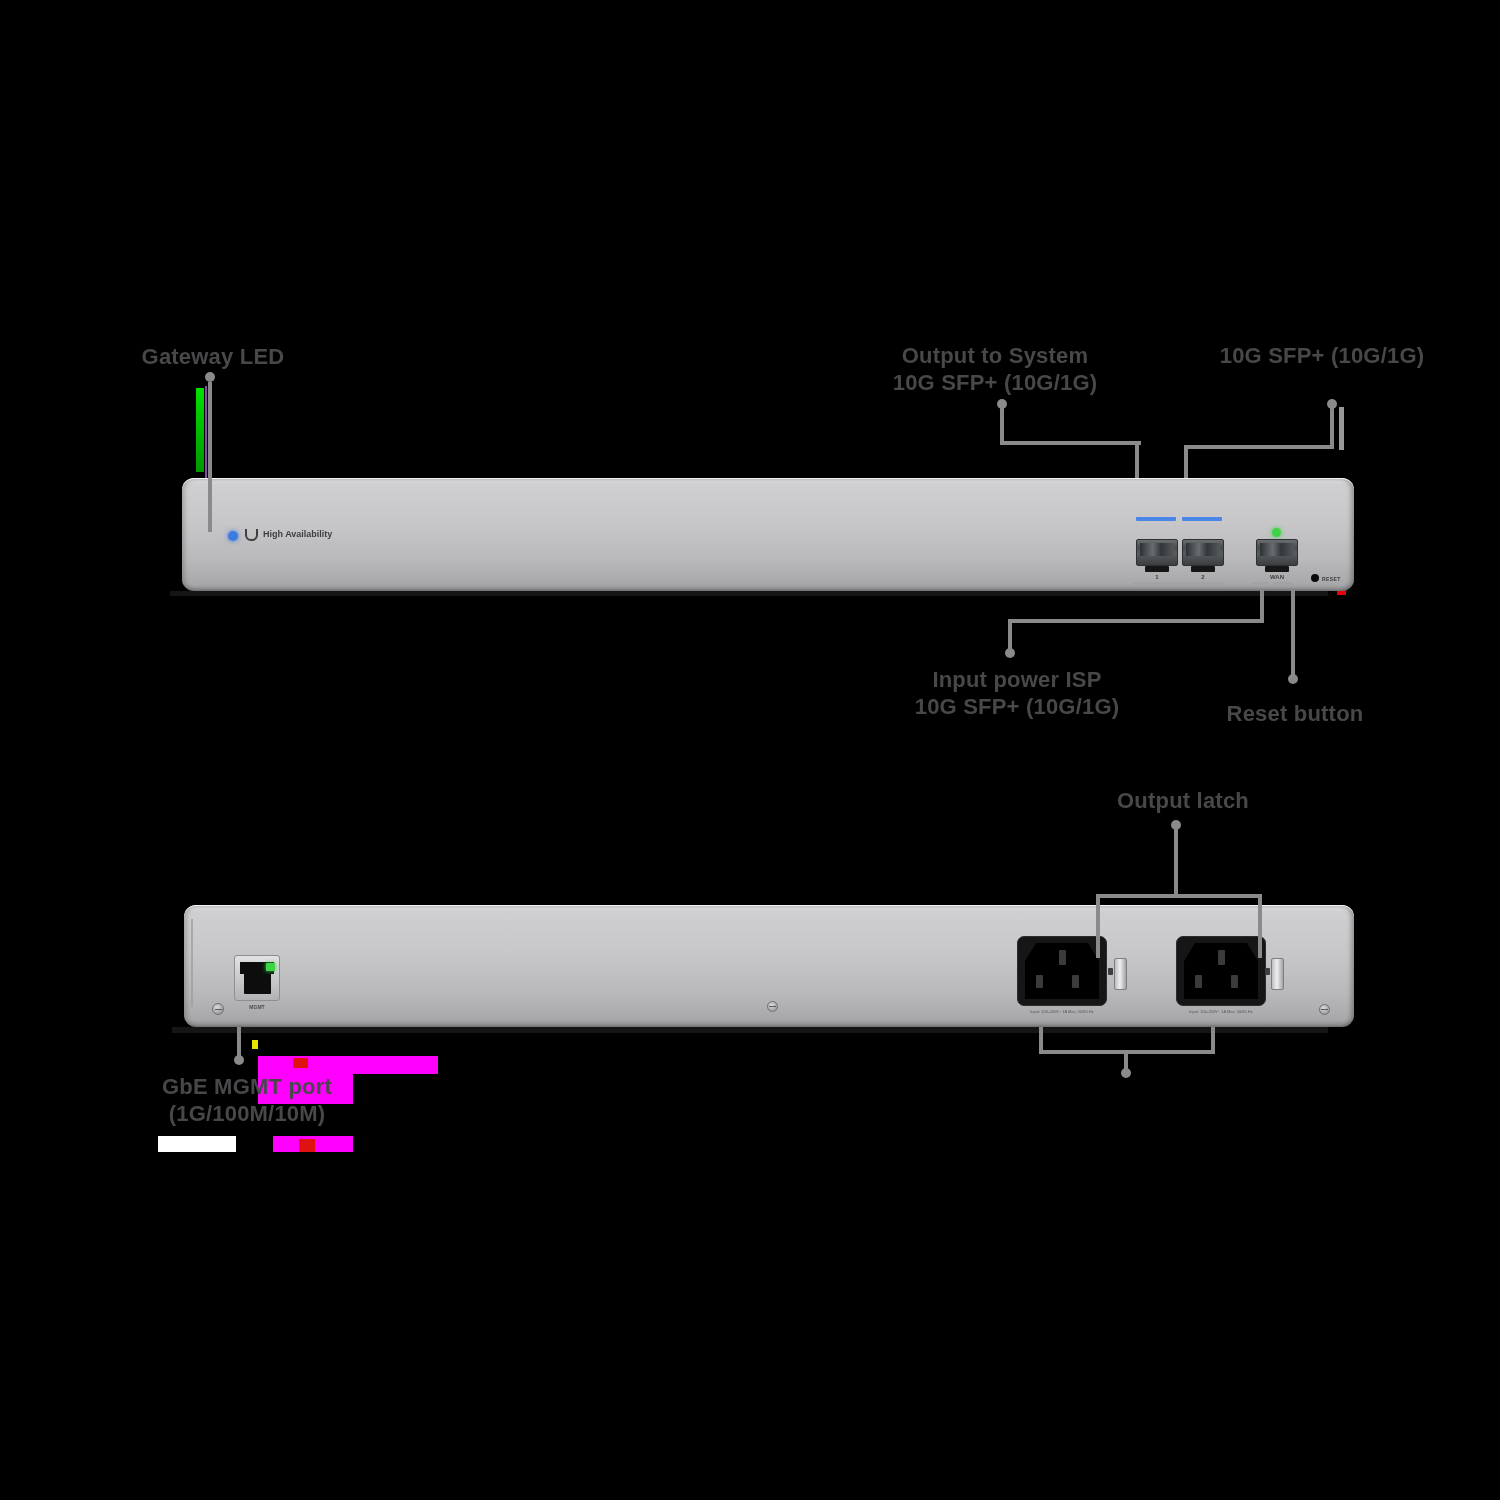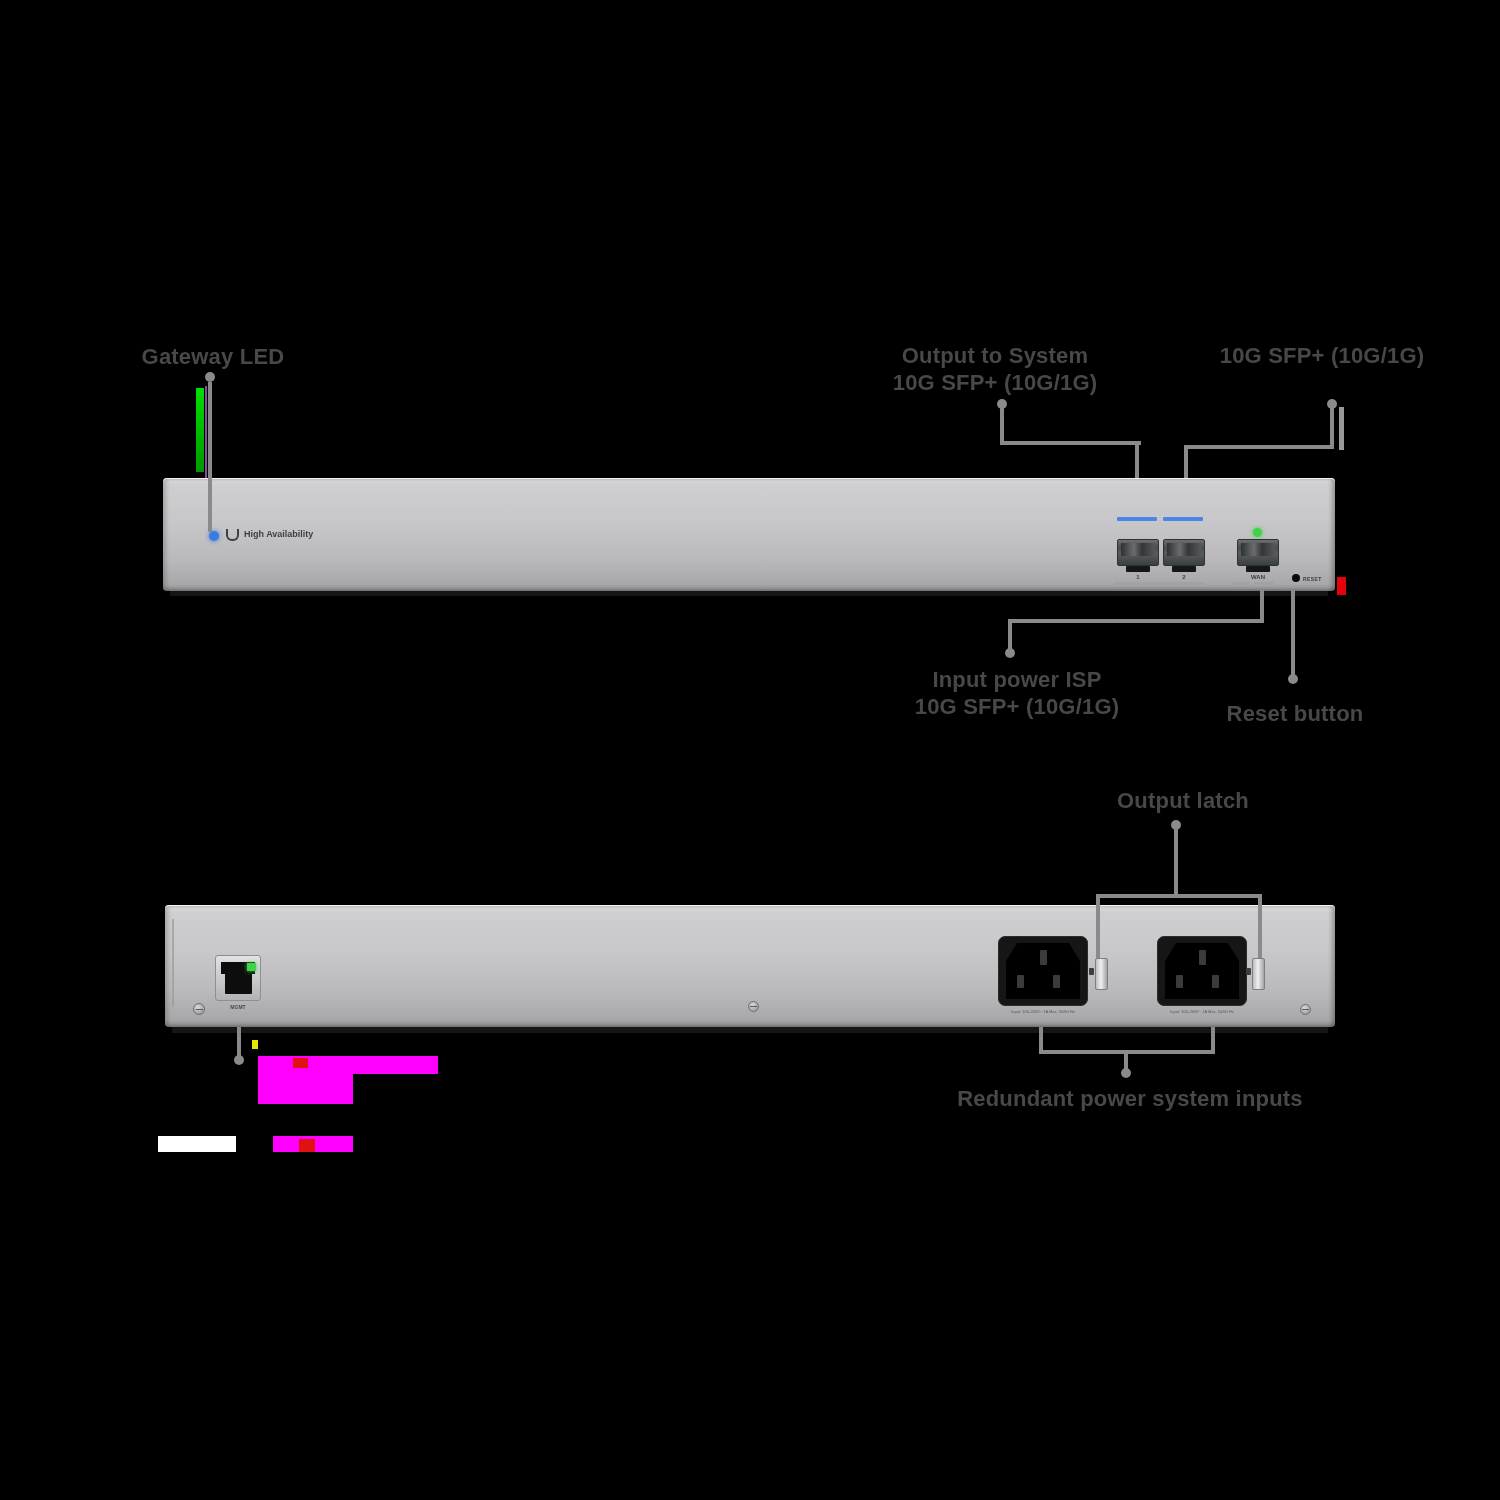--- a/index.html
+++ b/index.html
@@ -3,23 +3,23 @@
 <meta charset="utf-8">
 <style>
   html,body{margin:0;padding:0;background:#000;}
   #canvas{position:relative;width:1500px;height:1500px;background:#000;overflow:hidden;
           font-family:"Liberation Sans", sans-serif;}
   .abs{position:absolute;}
   .lbl{position:absolute;font-weight:700;font-size:22px;line-height:27px;color:#48484b;
        text-align:center;letter-spacing:.2px;}
   .cl{position:absolute;background:#8a8a8c;}
   .dot{position:absolute;width:10px;height:10px;border-radius:50%;background:#8a8a8c;}
-  .panel{position:absolute;border-radius:4px;
+  .panel{position:absolute;border-radius:12px;
          background:linear-gradient(180deg,#e0e0e2 0%,#cfcfd1 6%,#c7c7c9 40%,#b9b9bb 72%,#a8a8aa 94%,#8d8d8f 100%);
-         box-shadow:inset 0 1px 0 #f2f2f4, inset -3px 0 4px rgba(0,0,0,.28), inset 3px 0 4px rgba(0,0,0,.18);}
+         box-shadow:inset 0 1px 0 #f2f2f4, inset -3px 0 4px rgba(0,0,0,.28), inset 3px 0 4px rgba(0,0,0,.18);margin-left:19px;}
   .shadowstrip{position:absolute;background:#151515;}
   .led{position:absolute;border-radius:50%;}
   .bluebar{position:absolute;width:40px;height:4px;background:#4a86e8;border-radius:1px;}
   .sfp{position:absolute;width:42px;height:27px;border-radius:2px;
        background:linear-gradient(180deg,#6b6f71 0%,#494d4f 30%,#585c5e 55%,#3a3e40 100%);
        border:1px solid #2e3133;box-sizing:border-box;}
   .sfp .slot{position:absolute;left:3px;top:3px;width:34px;height:13px;
        background:linear-gradient(90deg,#2e3234,#6a6d6f 38%,#333739 62%,#54585a);}
   .sfplatch{position:absolute;width:24px;height:6px;background:#161616;border-radius:1px;}
   .portlbl{position:absolute;font-size:6px;line-height:6px;color:#3c3c3e;text-align:center;font-weight:700;}
@@ -186,18 +186,19 @@
   </div>
 
   <div class="lbl" style="left:1195px;top:700px;width:200px;">
     <div>Reset button</div>
   </div>
 
   <div class="lbl" style="left:1083px;top:787px;width:200px;">
     <div>Output latch</div>
   </div>
 
-
-  <div class="lbl" style="left:930px;top:1085px;width:400px;">
-    <div>Redundant power system inputs</div>
-  </div>
+  <div class="lbl" style="left:122px;top:1073px;width:250px;">
+    <div>GbE MGMT port</div>
+    <div>(1G/100M/10M)</div>
+  </div>
+
 
 </div>
 
 </body></html>

